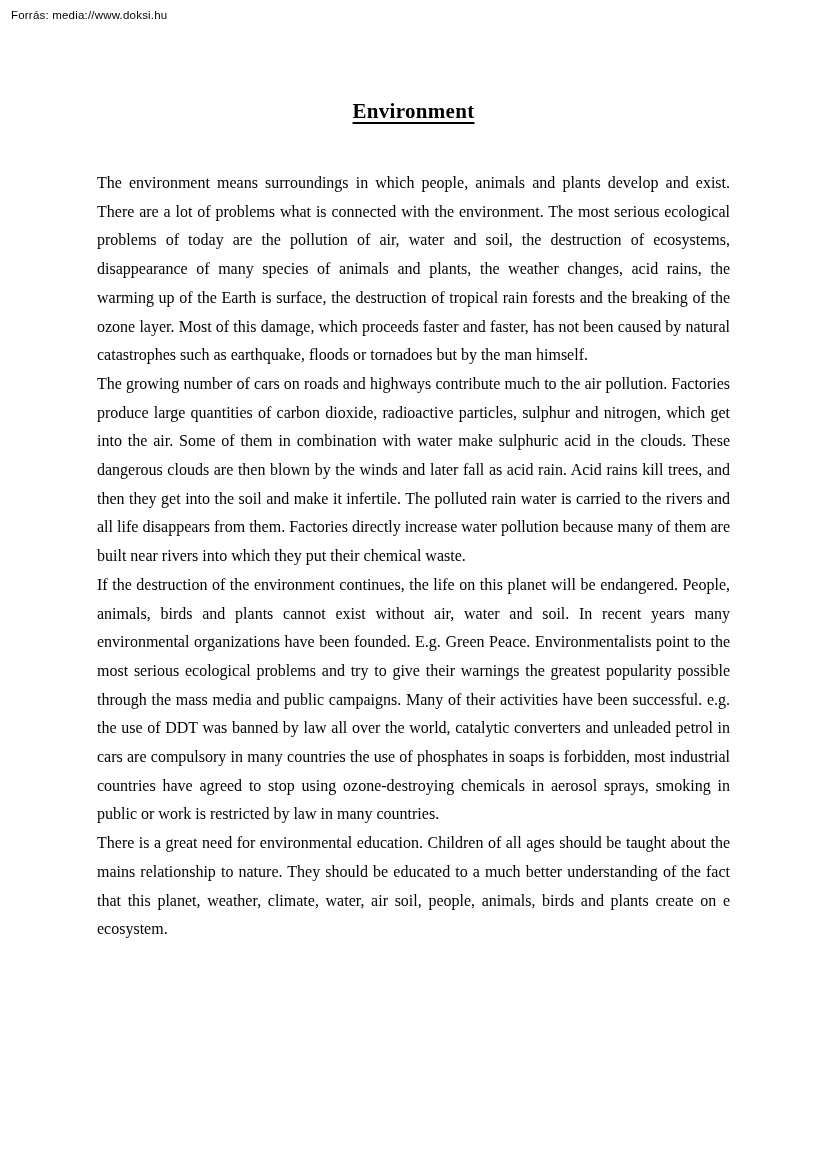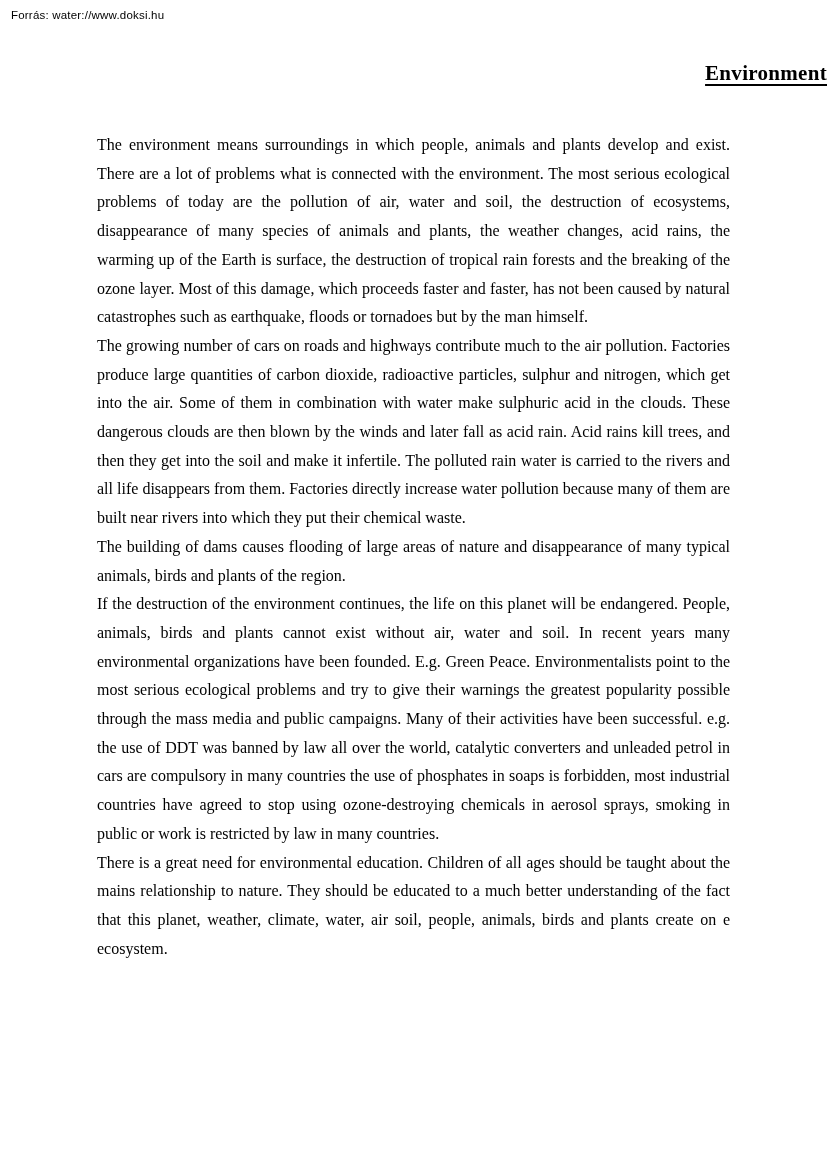--- a/index.html
+++ b/index.html
@@ -16,22 +16,22 @@
   .source-line {
     position: absolute;
     top: 9px;
     left: 11px;
     font-family: "Liberation Sans", sans-serif;
     font-size: 11.5px;
     color: #000000;
     letter-spacing: 0.2px;
   }
   .title-wrap {
-    padding-top: 61px;
-    text-align: right;
+    padding-top: 99px;
+    text-align: center;
   }
   .doc-title {
     display: inline-block;
     font-family: "Liberation Serif", serif;
     font-size: 21px;
     font-weight: bold;
     text-decoration: underline;
     text-decoration-thickness: 2px;
     text-underline-offset: 4px;
     letter-spacing: 0.3px;
@@ -45,27 +45,26 @@
     text-align: justify;
     color: #000000;
   }
   .body-text p { margin: 0; }
 </style>
 </head>
 <body>
 
 <div class="page">
 
-  <div class="source-line">Forrás: water://www.doksi.hu</div>
+  <div class="source-line">Forrás: media://www.doksi.hu</div>
 
   <div class="title-wrap">
     <h1 class="doc-title">Environment</h1>
   </div>
 
   <div class="body-text">
     <p>The environment means surroundings in which people, animals and plants develop and exist. There are a lot of problems what is connected with the environment. The most serious ecological problems of today are the pollution of air, water and soil, the destruction of ecosystems, disappearance of many species of animals and plants, the weather changes, acid rains, the warming up of the Earth is surface, the destruction of tropical rain forests and the breaking of the ozone layer. Most of this damage, which proceeds faster and faster, has not been caused by natural catastrophes such as earthquake, floods or tornadoes but by the man himself.</p>
     <p>The growing number of cars on roads and highways contribute much to the air pollution. Factories produce large quantities of carbon dioxide, radioactive particles, sulphur and nitrogen, which get into the air. Some of them in combination with water make sulphuric acid in the clouds. These dangerous clouds are then blown by the winds and later fall as acid rain. Acid rains kill trees, and then they get into the soil and make it infertile. The polluted rain water is carried to the rivers and all life disappears from them. Factories directly increase water pollution because many of them are built near rivers into which they put their chemical waste.</p>
-    <p>The building of dams causes flooding of large areas of nature and disappearance of many typical animals, birds and plants of the region.</p>
     <p>If the destruction of the environment continues, the life on this planet will be endangered. People, animals, birds and plants cannot exist without air, water and soil. In recent years many environmental organizations have been founded. E.g. Green Peace. Environmentalists point to the most serious ecological problems and try to give their warnings the greatest popularity possible through the mass media and public campaigns. Many of their activities have been successful. e.g. the use of DDT was banned by law all over the world, catalytic converters and unleaded petrol in cars are compulsory in many countries the use of phosphates in soaps is forbidden, most industrial countries have agreed to stop using ozone-destroying chemicals in aerosol sprays, smoking in public or work is restricted by law in many countries.</p>
     <p>There is a great need for environmental education. Children of all ages should be taught about the mains relationship to nature. They should be educated to a much better understanding of the fact that this planet, weather, climate, water, air soil, people, animals, birds and plants create on e ecosystem.</p>
   </div>
 
 </div>
 
 </body></html>

